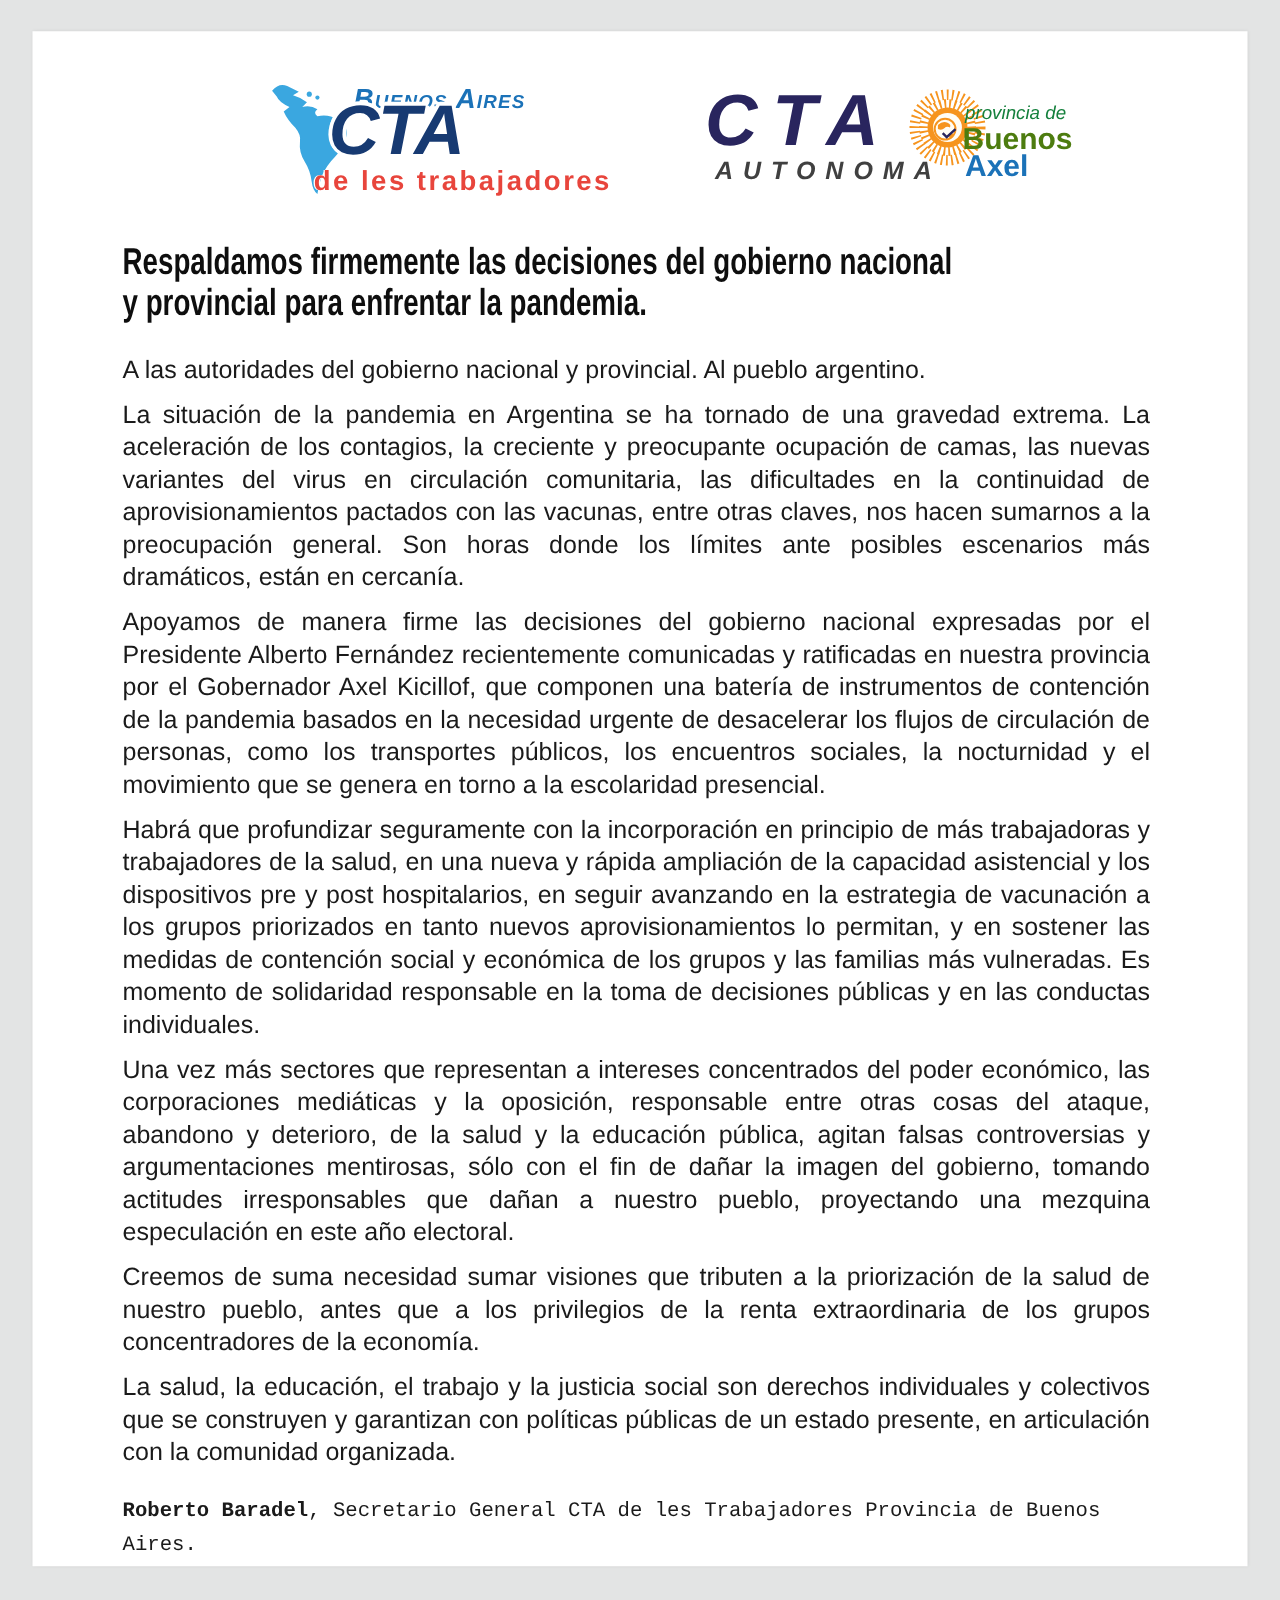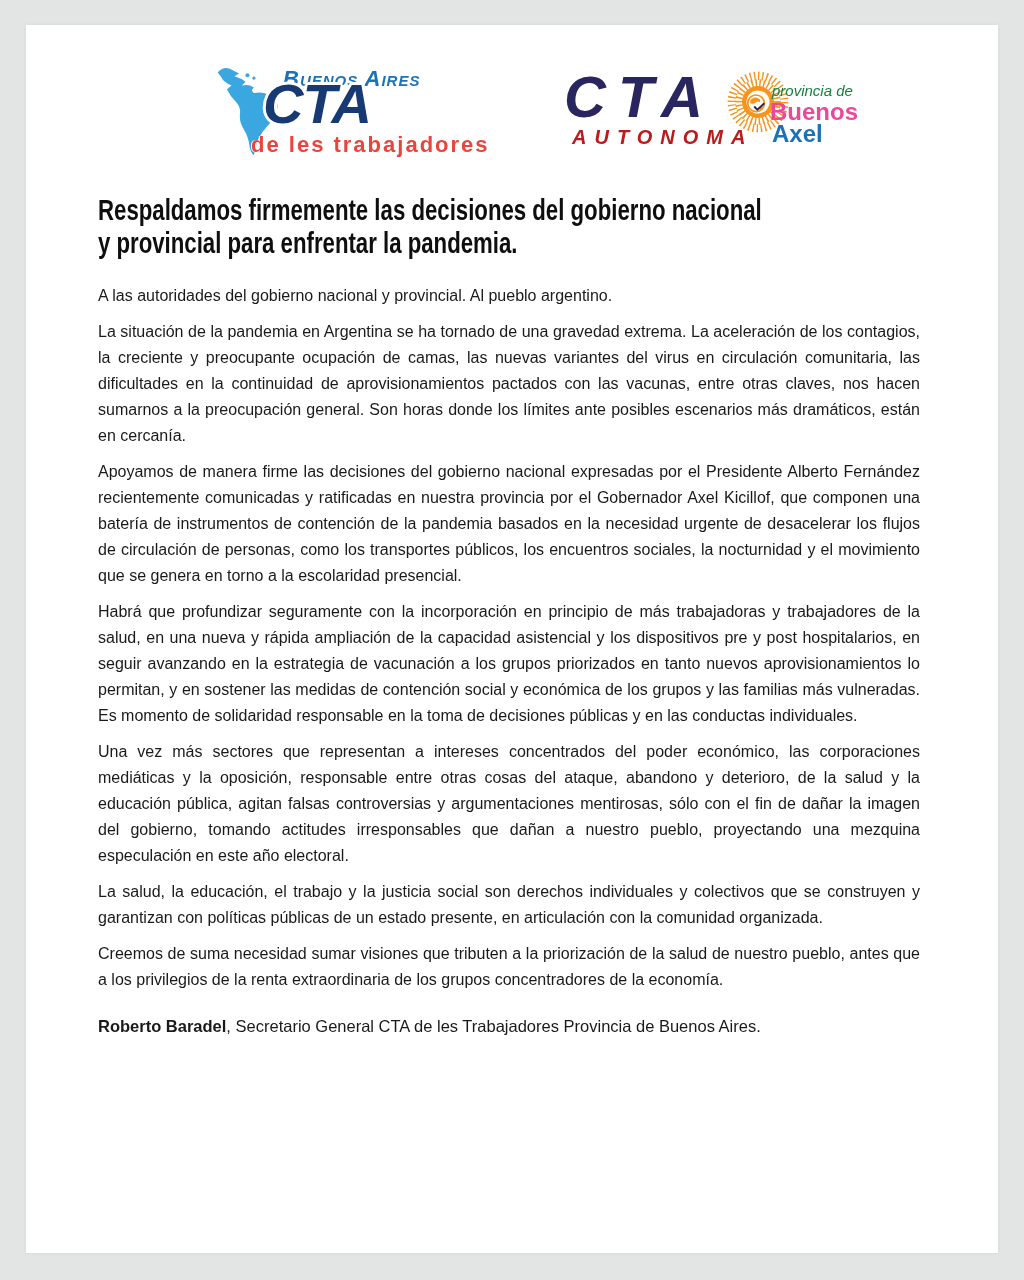--- a/index.html
+++ b/index.html
@@ -89,42 +89,42 @@
     color: #29255e;
     white-space: nowrap;
   }
   .logo-right .autonoma {
     position: absolute;
     left: 8px; top: 66px;
     font-style: italic;
     font-weight: bold;
     font-size: 20px;
     letter-spacing: 8px;
-    color: #b91c1c;
+    color: #404040;
     white-space: nowrap;
   }
   .logo-right .sun {
     position: absolute;
     left: 162px; top: 10px;
     width: 64px; height: 64px;
   }
   .logo-right .prov-label {
     position: absolute;
     left: 208px; top: 22px;
     font-style: italic;
     font-size: 15px;
     color: #15803d;
     white-space: nowrap;
   }
   .logo-right .prov-l1 {
     position: absolute;
     left: 206px; top: 38px;
     font-weight: bold;
     font-size: 24px;
-    color: #ec4899;
+    color: #4d7c0f;
     white-space: nowrap;
   }
   .logo-right .prov-l2 {
     position: absolute;
     left: 208px; top: 60px;
     font-weight: bold;
     font-size: 24px;
     color: #1b72b8;
     white-space: nowrap;
   }
@@ -141,32 +141,33 @@
     white-space: nowrap;
     letter-spacing: 0px;
   }
 
   
   .body-text {
     margin-top: 24px;
   }
   .body-text p {
     margin: 0 0 10px 0;
-    font-size: 16px;
+    font-size: 20px;
     line-height: 26px;
     text-align: justify;
     color: #1a1a1a;
   }
   .signatures {
     margin-top: 20px;
   }
   .sig-line {
     font-size: 16.5px;
     line-height: 27px;
     color: #1a1a1a;
+    font-family: Liberation Mono, monospace;
   }
   .sig-line .sig-name { font-weight: bold; }
 </style>
 </head>
 <body>
 
 <div class="page">
 
   <div class="logos">
 
@@ -205,22 +206,22 @@
     <div>Respaldamos firmemente las decisiones del gobierno nacional</div>
     <div>y provincial para enfrentar la pandemia.</div>
   </div>
 
   <div class="body-text">
     <p>A las autoridades del gobierno nacional y provincial. Al pueblo argentino.</p>
     <p>La situación de la pandemia en Argentina se ha tornado de una gravedad extrema. La aceleración de los contagios, la creciente y preocupante ocupación de camas, las nuevas variantes del virus en circulación comunitaria, las dificultades en la continuidad de aprovisionamientos pactados con las vacunas, entre otras claves, nos hacen sumarnos a la preocupación general. Son horas donde los límites ante posibles escenarios más dramáticos, están en cercanía.</p>
     <p>Apoyamos de manera firme las decisiones del gobierno nacional expresadas por el Presidente Alberto Fernández recientemente comunicadas y ratificadas en nuestra provincia por el Gobernador Axel Kicillof, que componen una batería de instrumentos de contención de la pandemia basados en la necesidad urgente de desacelerar los flujos de circulación de personas, como los transportes públicos, los encuentros sociales, la nocturnidad y el movimiento que se genera en torno a la escolaridad presencial.</p>
     <p>Habrá que profundizar seguramente con la incorporación en principio de más trabajadoras y trabajadores de la salud, en una nueva y rápida ampliación de la capacidad asistencial y los dispositivos pre y post hospitalarios, en seguir avanzando en la estrategia de vacunación a los grupos priorizados en tanto nuevos aprovisionamientos lo permitan, y en sostener las medidas de contención social y económica de los grupos y las familias más vulneradas. Es momento de solidaridad responsable en la toma de decisiones públicas y en las conductas individuales.</p>
     <p>Una vez más sectores que representan a intereses concentrados del poder económico, las corporaciones mediáticas y la oposición, responsable entre otras cosas del ataque, abandono y deterioro, de la salud y la educación pública, agitan falsas controversias y argumentaciones mentirosas, sólo con el fin de dañar la imagen del gobierno, tomando actitudes irresponsables que dañan a nuestro pueblo, proyectando una mezquina especulación en este año electoral.</p>
+    <p>Creemos de suma necesidad sumar visiones que tributen a la priorización de la salud de nuestro pueblo, antes que a los privilegios de la renta extraordinaria de los grupos concentradores de la economía.</p>
     <p>La salud, la educación, el trabajo y la justicia social son derechos individuales y colectivos que se construyen y garantizan con políticas públicas de un estado presente, en articulación con la comunidad organizada.</p>
-    <p>Creemos de suma necesidad sumar visiones que tributen a la priorización de la salud de nuestro pueblo, antes que a los privilegios de la renta extraordinaria de los grupos concentradores de la economía.</p>
   </div>
 
   <div class="signatures">
     <div class="sig-line">
       <span class="sig-name">Roberto Baradel</span><span>, Secretario General CTA de les Trabajadores Provincia de Buenos Aires.</span>
     </div>
   </div>
 
 </div>
 

